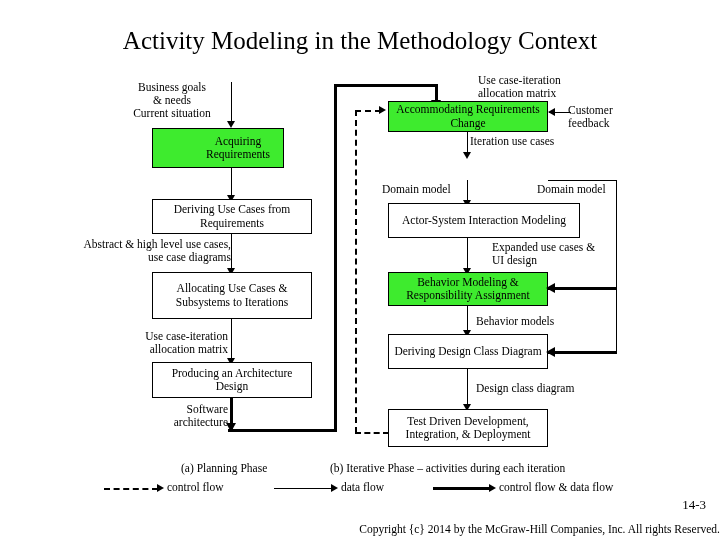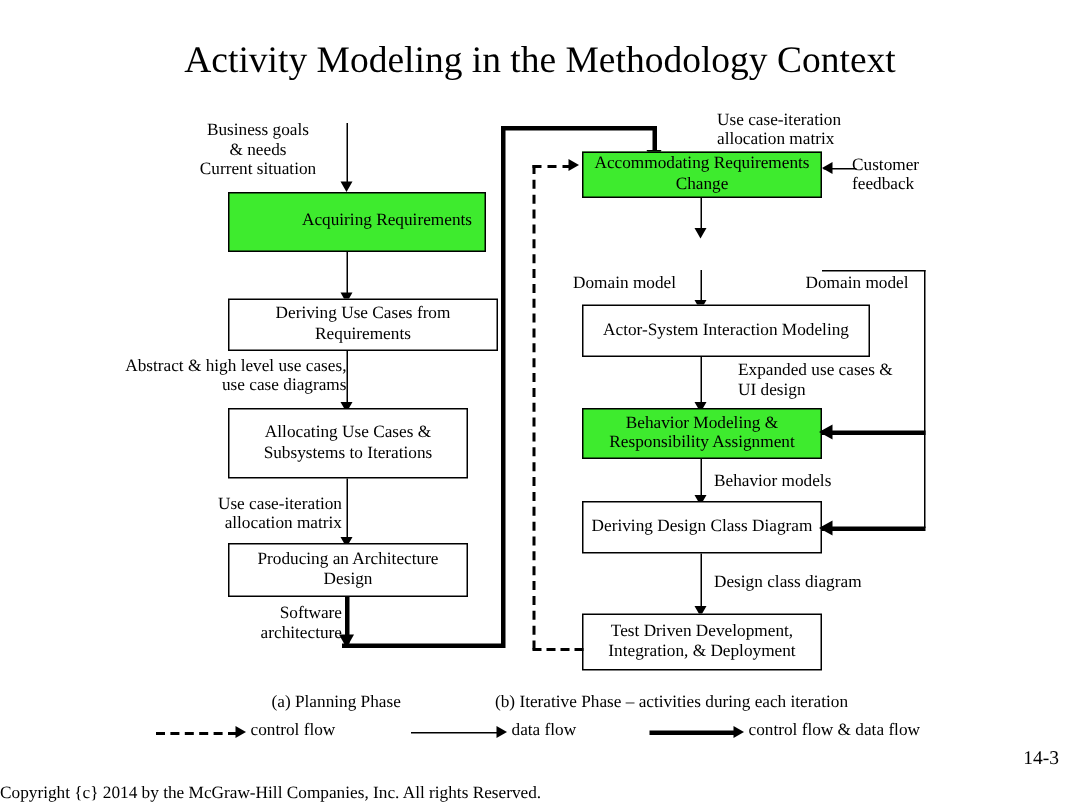--- a/index.html
+++ b/index.html
@@ -118,47 +118,47 @@
     right: 14px;
     top: 497px;
     font-size: 13px;
     color: #000000;
   }
   #copyright {
     position: absolute;
     left: 0;
     top: 523px;
     width: 720px;
-    text-align: left;
+    text-align: right;
     font-size: 11.5px;
     color: #000000;
   }
 </style>
 </head>
 <body>
 
 <div id="slide">
 
   <div id="title">Activity Modeling in the Methodology Context</div>
 
   <div class="lbl center" style="left:118px; top:81px; width:108px;">Business goals
 &amp; needs
 Current situation</div>
   <div class="vline" style="left:231px; top:82px; height:40px;"></div>
   <div class="arrow-d" style="left:226.5px; top:121px;"></div>
 
-  <div class="box green" style="left:152px; top:128px; width:172px; height:40px;padding-left:43px;">
+  <div class="box green" style="left:152px; top:128px; width:132px; height:40px;padding-left:43px;">
     <span>Acquiring
 Requirements</span>
   </div>
 
   <div class="vline" style="left:231px; top:168px; height:29px;"></div>
   <div class="arrow-d" style="left:226.5px; top:195px;"></div>
 
-  <div class="box" style="left:152px; top:199px; width:180px; height:35px;">
+  <div class="box" style="left:152px; top:199px; width:160px; height:35px;">
     <span>Deriving Use Cases
 from Requirements</span>
   </div>
 
   <div class="lbl right" style="left:55px; top:238px; width:176px;">Abstract &amp; high level use cases,
 use case diagrams</div>
   <div class="vline" style="left:231px; top:234px; height:36px;"></div>
   <div class="arrow-d" style="left:226.5px; top:268px;"></div>
 
   <div class="box" style="left:152px; top:272px; width:160px; height:47px;">
@@ -194,20 +194,21 @@
   <div class="box green" style="left:388px; top:101px; width:160px; height:31px;justify-content:flex-end;">
     <span>Accommodating
 Requirements Change</span>
   </div>
 
   <div class="hline" style="left:549px; top:111.5px; width:22px;"></div>
   <div class="arrow-l" style="left:548px; top:107.5px;"></div>
   <div class="lbl left" style="left:568px; top:104px; width:70px;">Customer
 feedback</div>
 
+  <div class="lbl left" style="left:470px; top:135px; width:130px;">Iteration use cases</div>
   <div class="vline" style="left:467px; top:132px; height:24px;"></div>
   <div class="arrow-d" style="left:462.5px; top:152px;"></div>
 
 
   <div class="lbl left" style="left:382px; top:183px; width:90px;">Domain model</div>
   <div class="vline" style="left:467px; top:180px; height:23px;"></div>
   <div class="arrow-d" style="left:462.5px; top:200px;"></div>
 
   <div class="hline" style="left:548px; top:180px; width:69px;"></div>
   <div class="vline" style="left:616px; top:180px; height:172px;"></div>

